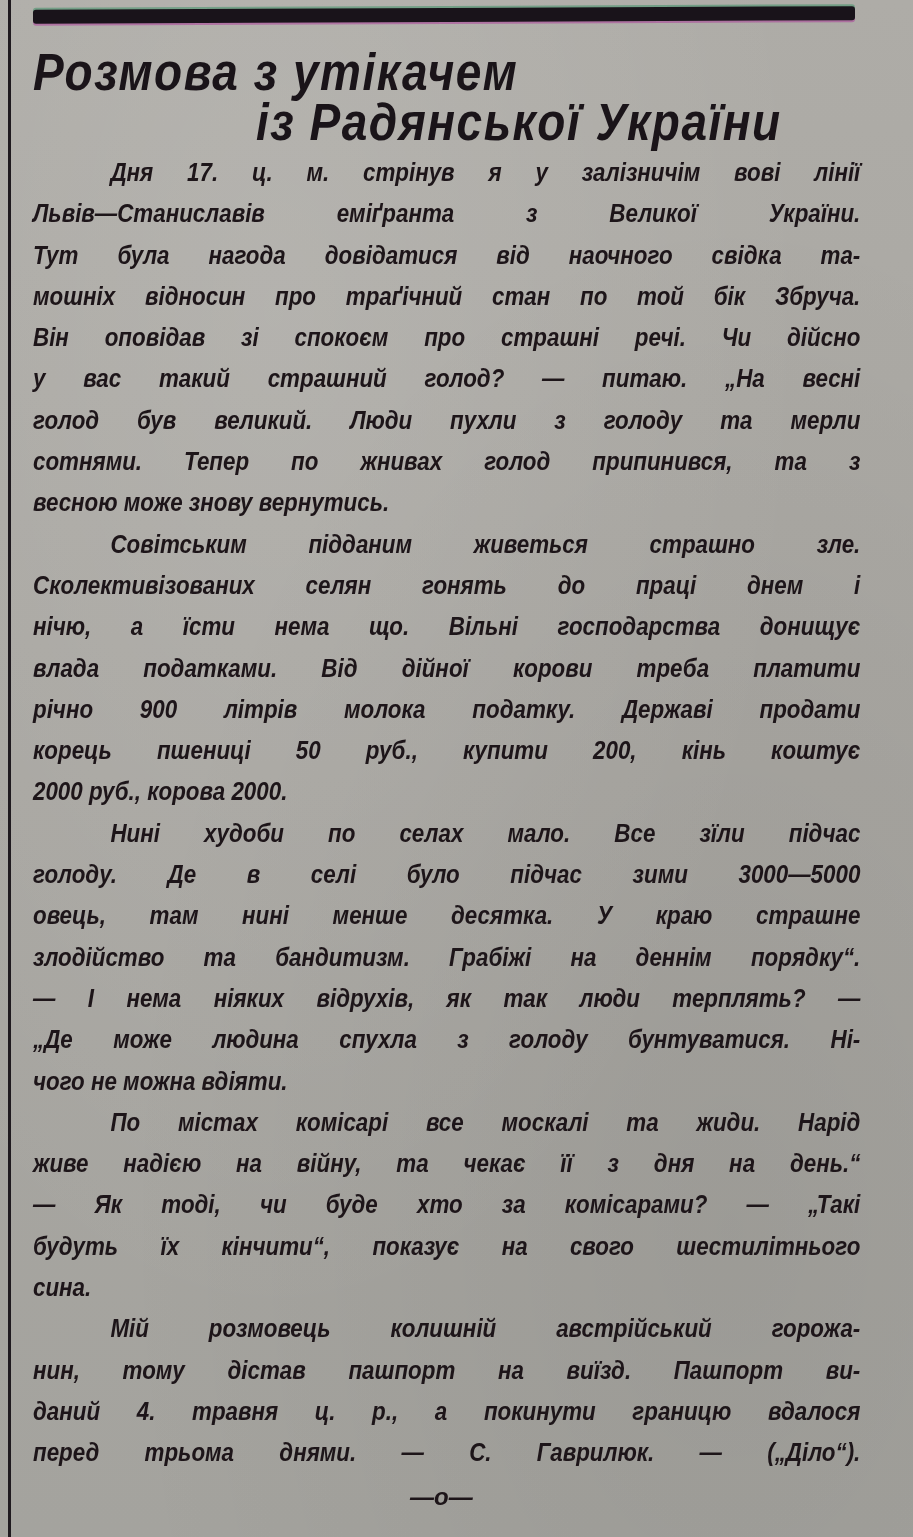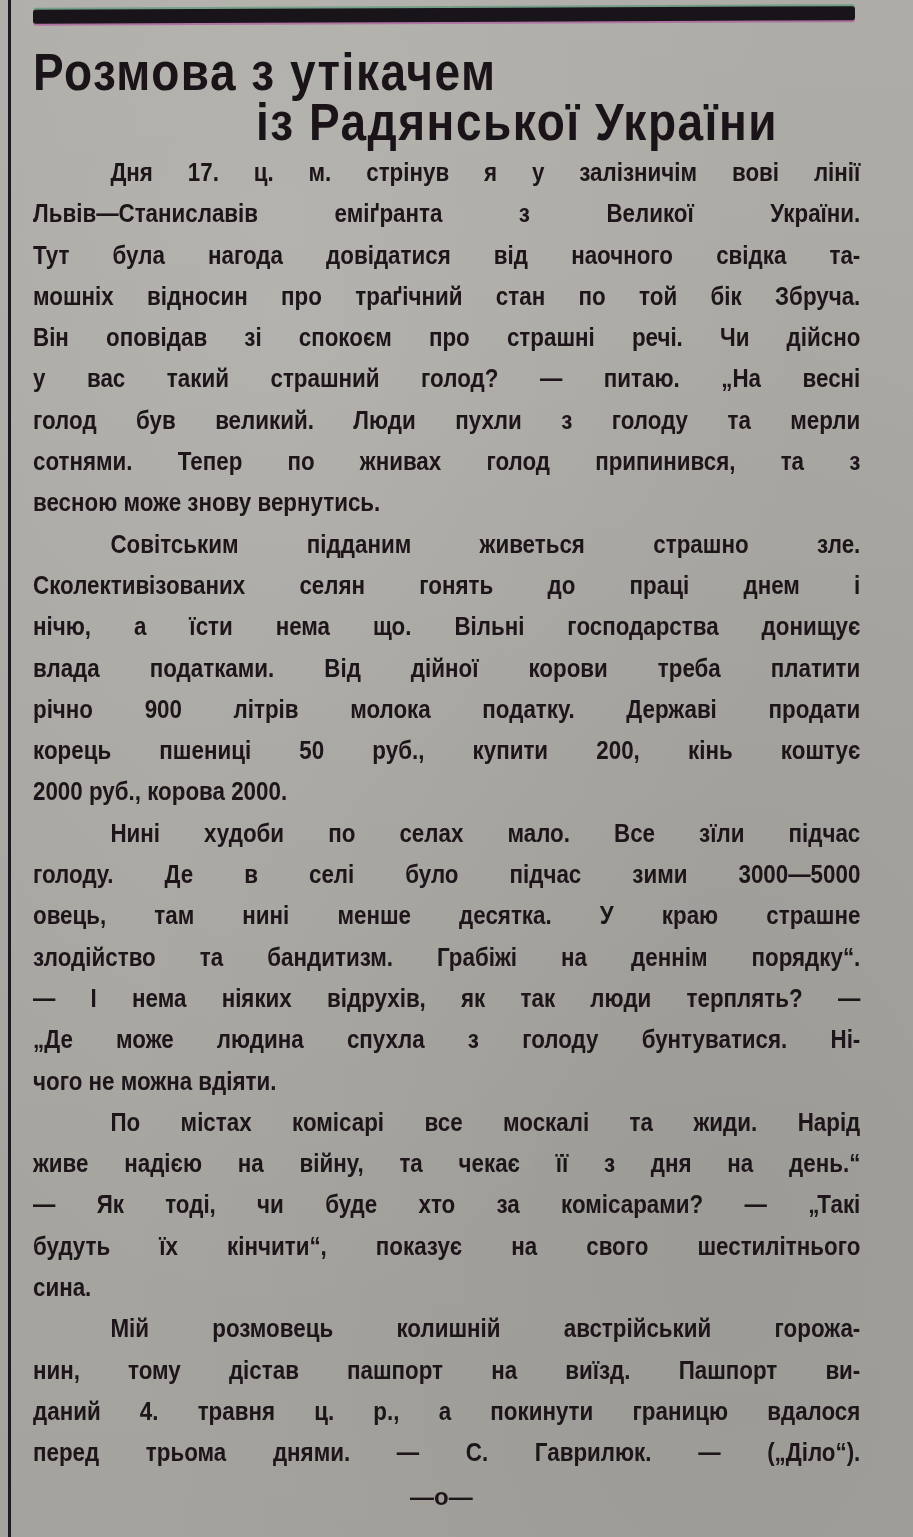--- a/index.html
+++ b/index.html
@@ -16,20 +16,21 @@
       color: #1c1418;
     }
     .paper {
       position: absolute;
       left: 0; top: 0;
       width: 913px; height: 1537px;
       background:
         radial-gradient(ellipse at 30% 20%, rgba(255,255,255,0.10), rgba(0,0,0,0) 60%),
         radial-gradient(ellipse at 80% 80%, rgba(0,0,0,0.06), rgba(0,0,0,0) 60%),
         linear-gradient(180deg, #aeaca7 0%, #a8a6a1 50%, #a4a39e 100%);
+      font-style: italic;
     }
     .left-rule {
       position: absolute;
       left: 8px; top: 0;
       width: 3px; height: 1537px;
       background: #1f1a1f;
     }
     .header-rule {
       position: absolute;
       left: 33px; top: 8px;

